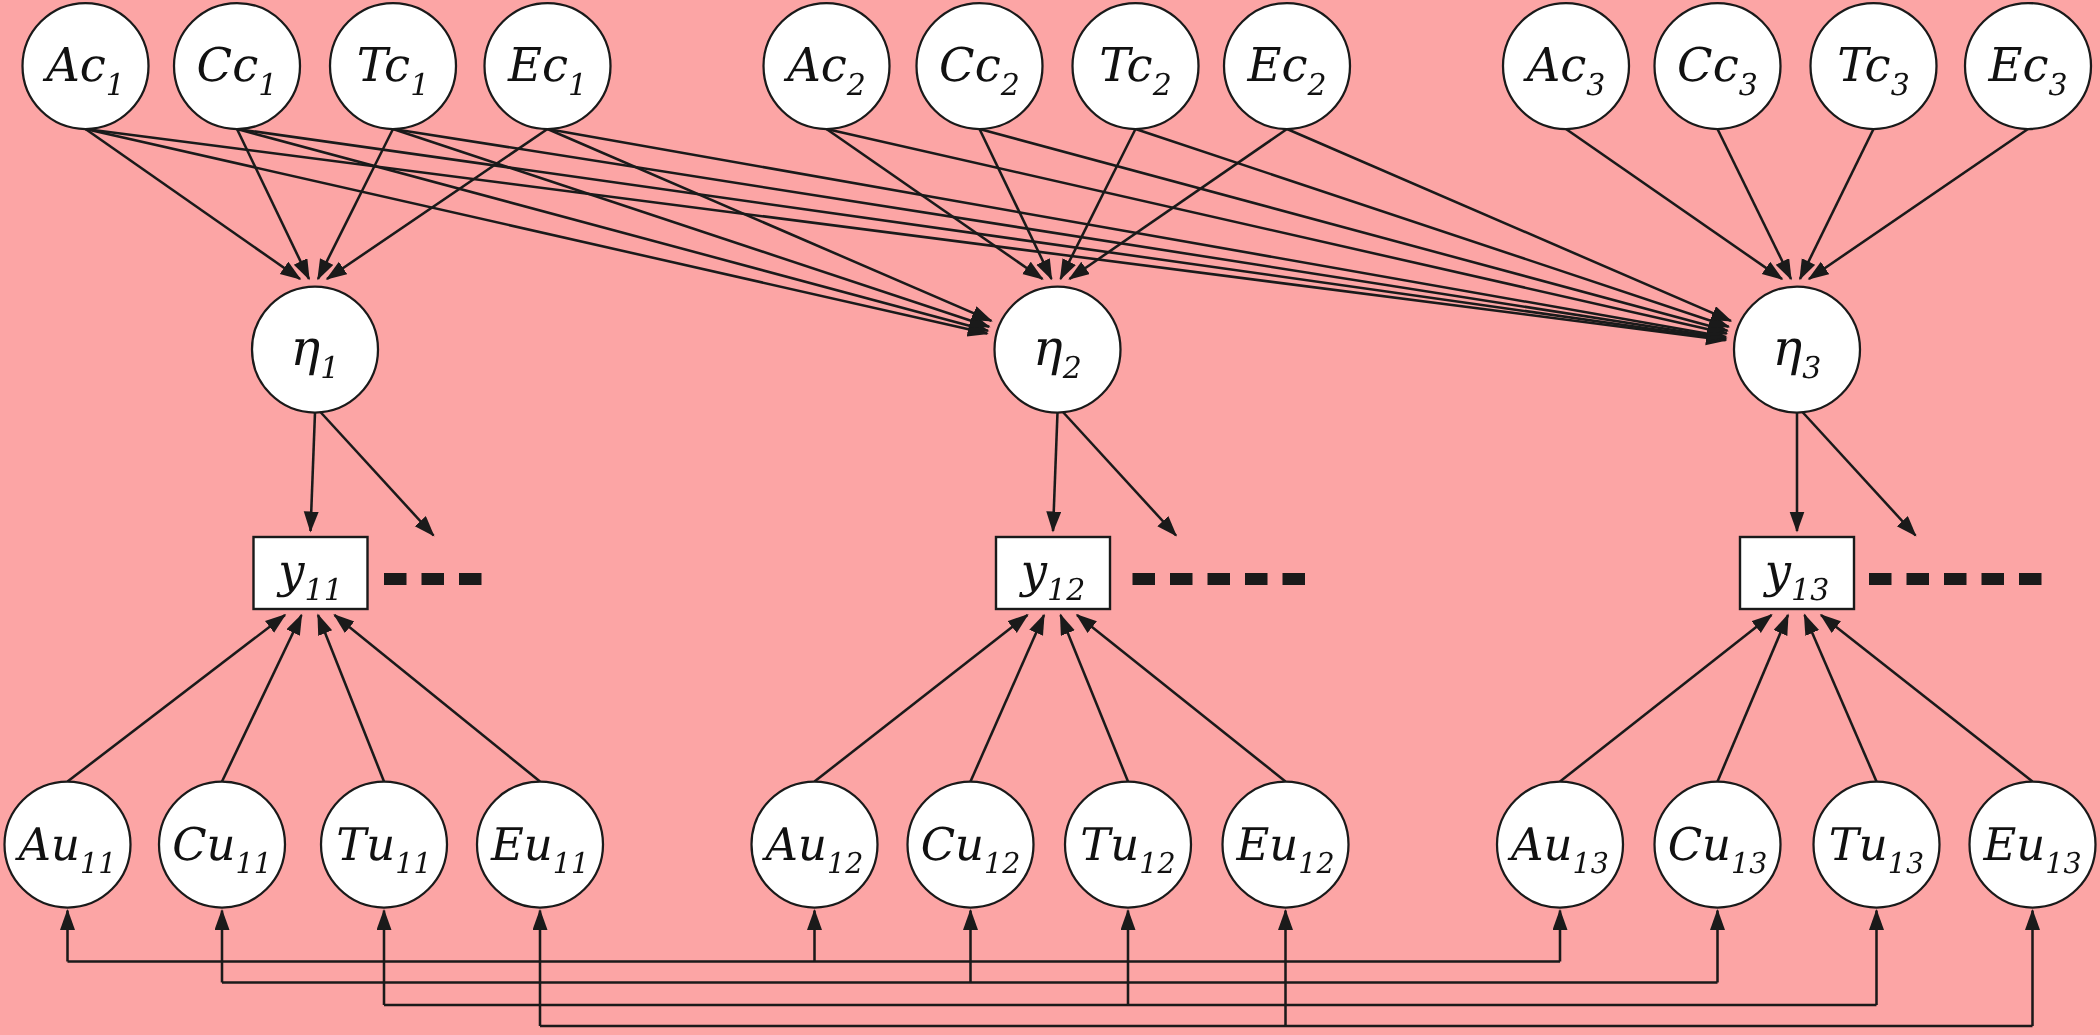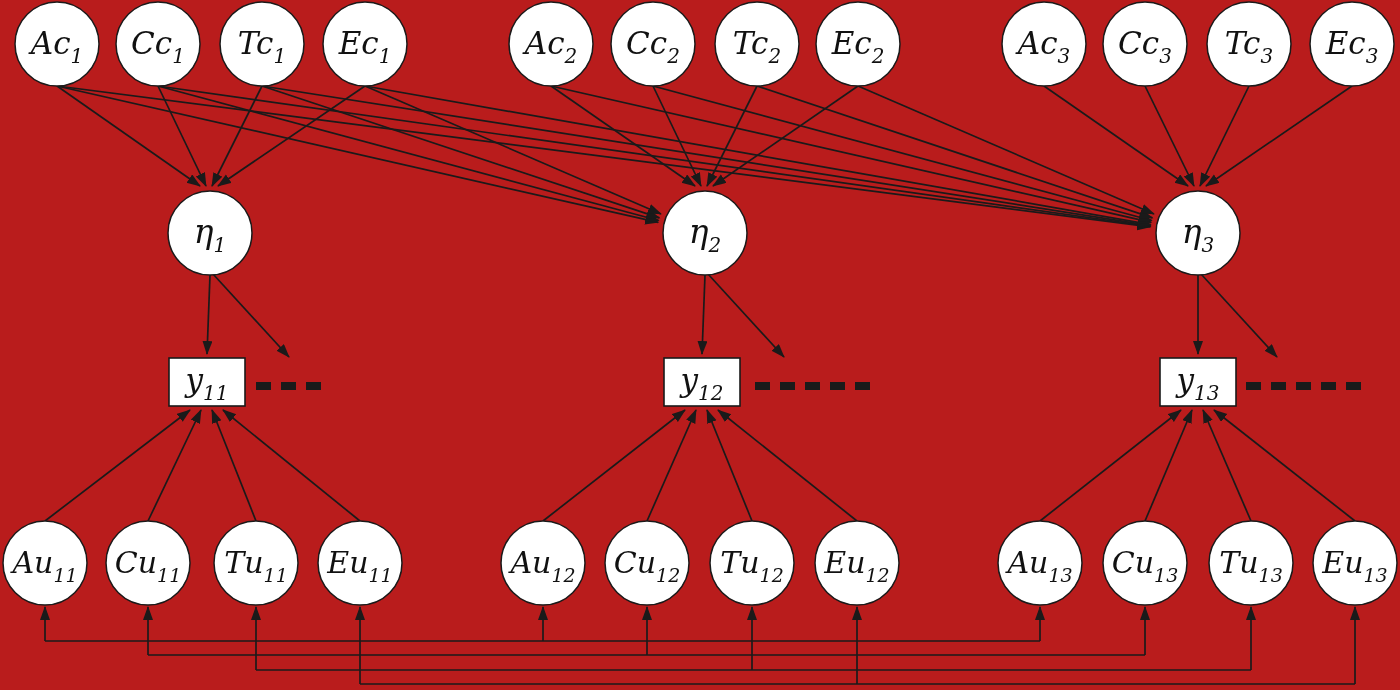--- a/index.html
+++ b/index.html
@@ -5,21 +5,21 @@
   html, body {
     margin: 0; padding: 0;
     background: #ffffff;
     width: 1400px; height: 690px;
     overflow: hidden;
     font-family: "DejaVu Serif", serif;
   }
   .canvas {
     position: relative;
     width: 1400px; height: 690px;
-    background: #b91c1c;
+    background: #fca5a5;
   }
   svg { display: block; }
   text {
     font-family: "DejaVu Serif", serif;
     font-style: italic;
     fill: #111111;
     user-select: none;
   }
 </style>
 </head>

